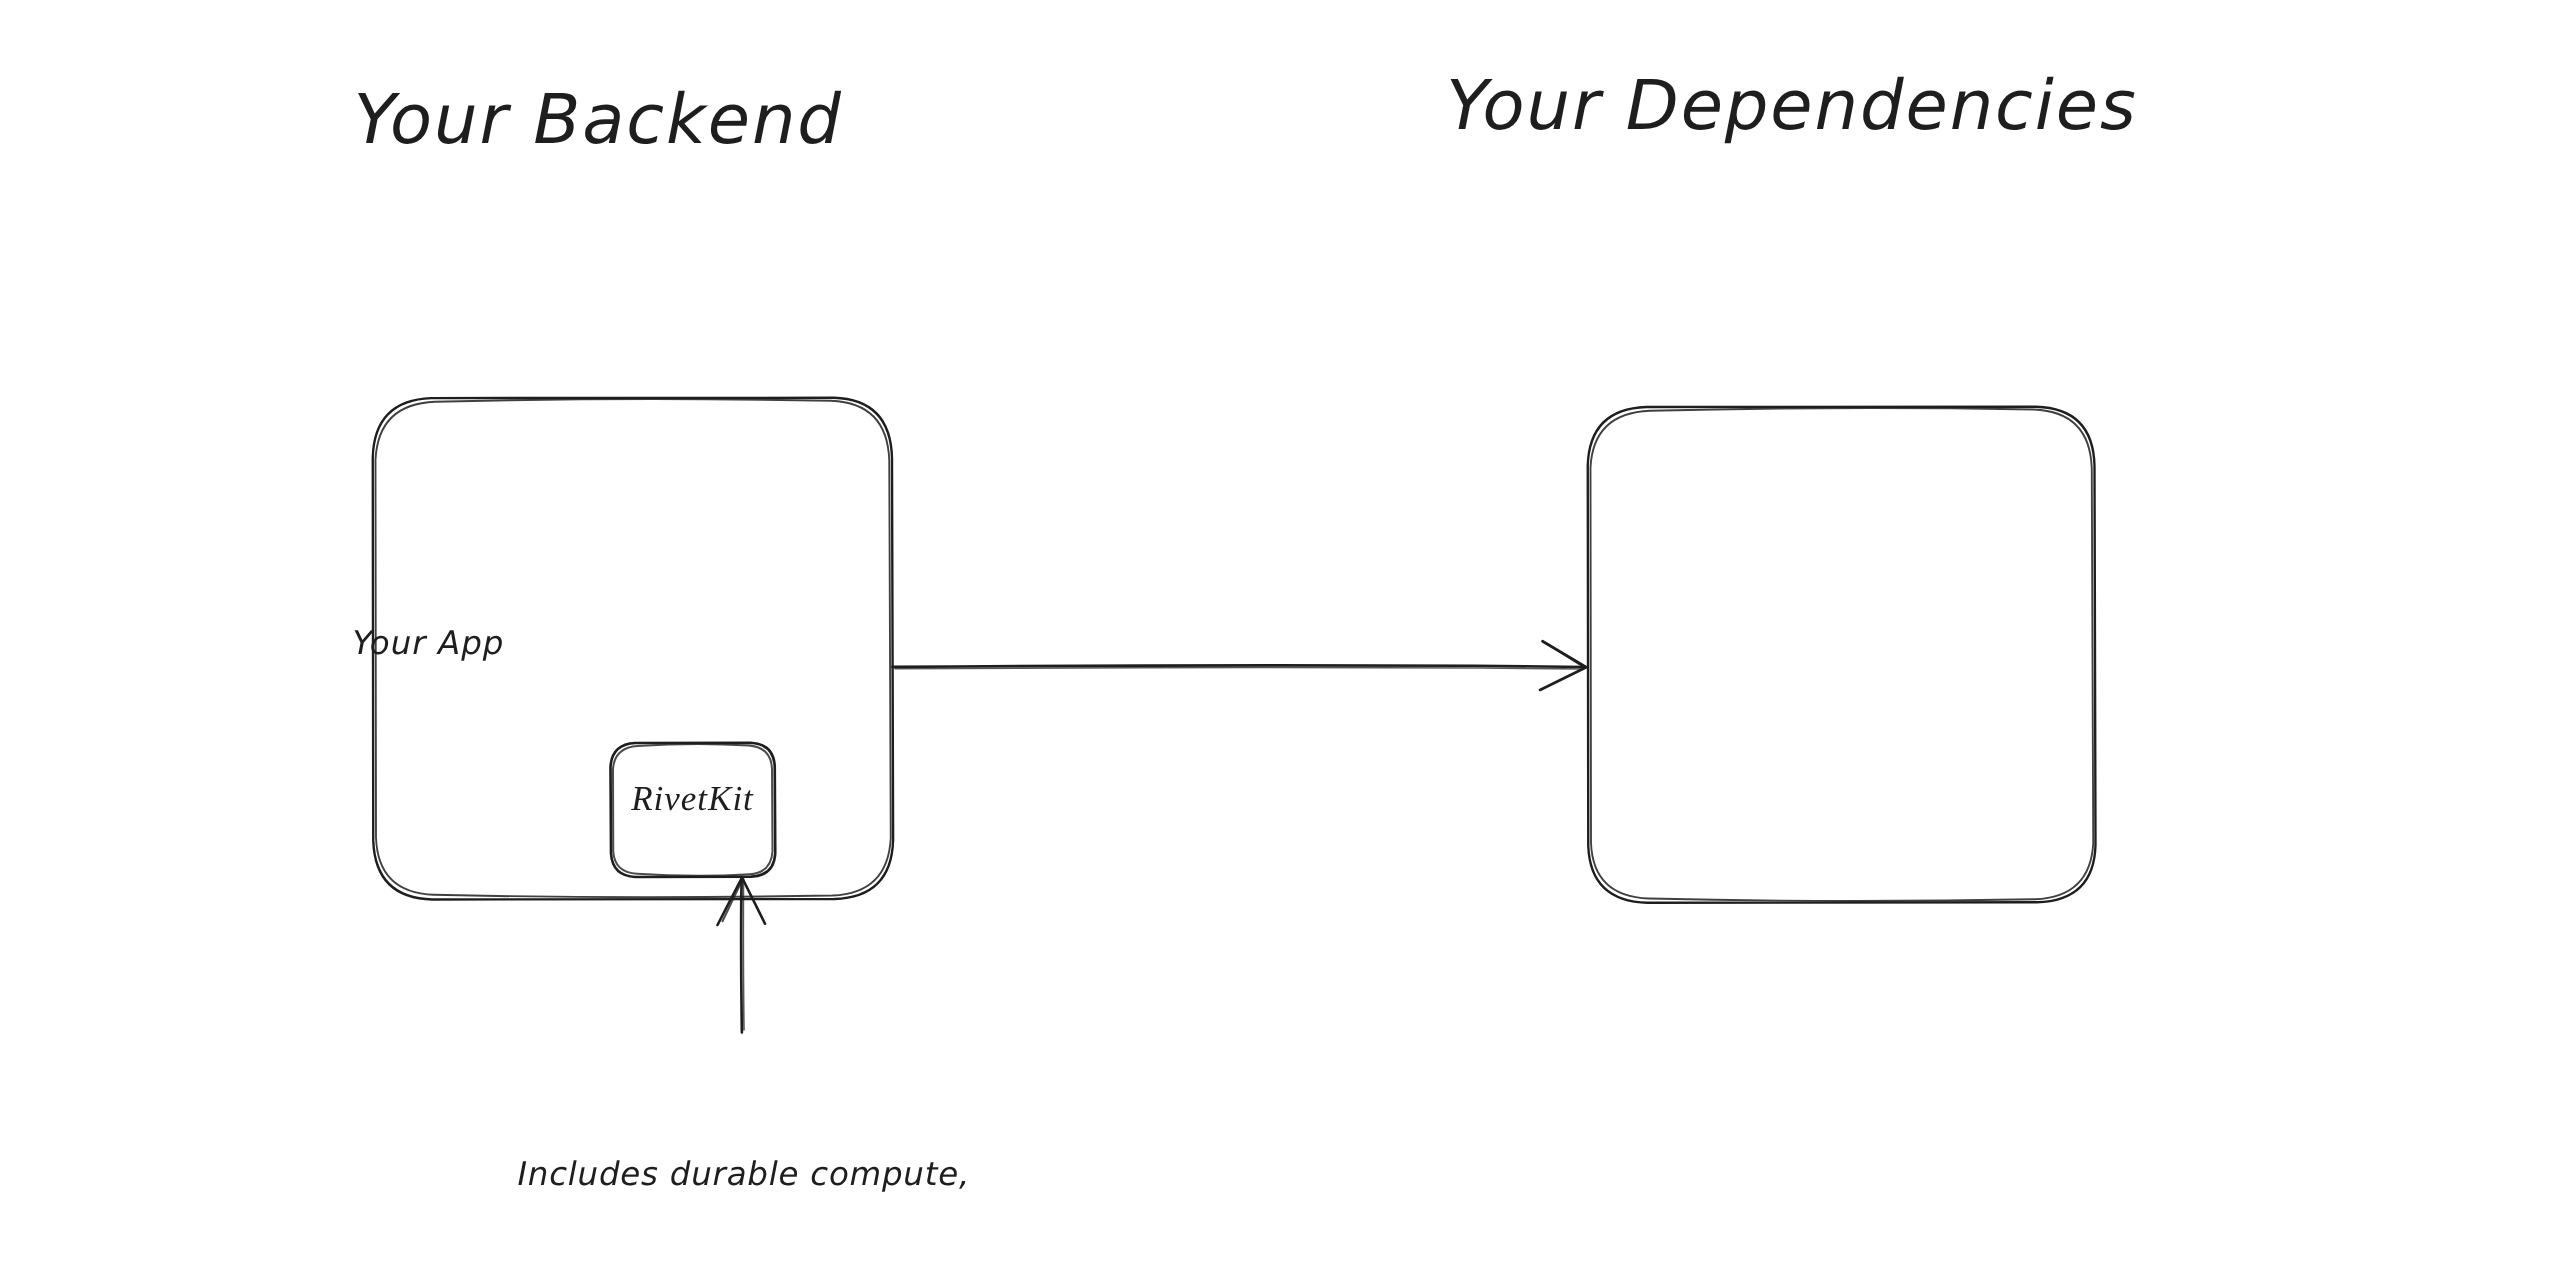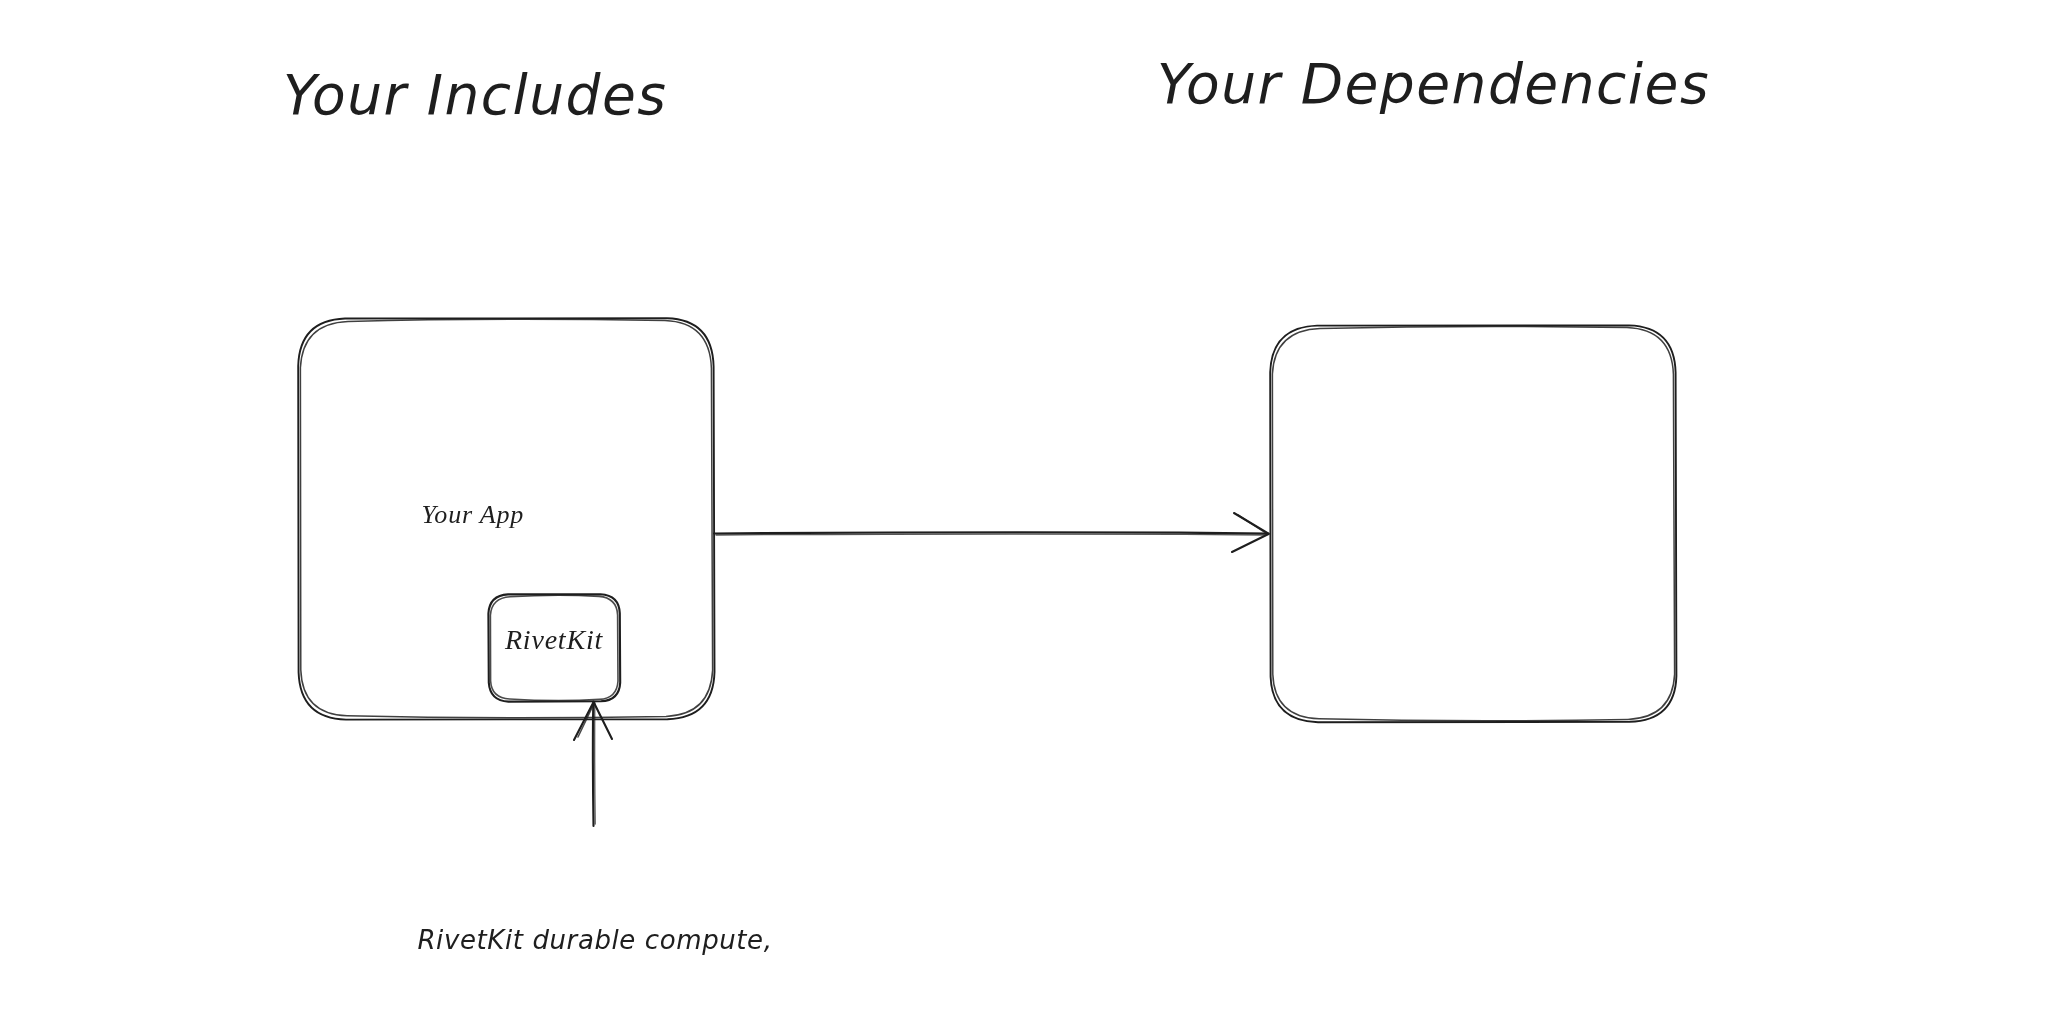--- a/index.html
+++ b/index.html
@@ -68,21 +68,21 @@
   }
   .caption {
     font-size: 26px;
     font-style: italic;
     line-height: 38px;
     text-align: center;
     letter-spacing: 0.6px;
   }
   #title-backend { left: 283px; top: 63px; }
   #title-deps    { left: 1157px; top: 52px; }
-  #label-your-app  { left: 304px; top: 500px; width: 220px; text-align: right; font-family: Liberation Serif, serif; }
+  #label-your-app  { left: 282px; top: 500px; width: 220px; text-align: left; }
   #label-rivetkit  { left: 488px; top: 624px; width: 132px; text-align: center; }
   #label-database  { left: 1315px; top: 500px; width: 290px; text-align: center; }
   #caption-note    { left: 400px; top: 845px; width: 390px; }
 </style>
 </head>
 <body>
 
 <div id="canvas-root">
 
   <svg class="diagram-layer" viewBox="0 0 2048 1024">
@@ -127,28 +127,28 @@
 
     <g>
       <path class="arrow-stroke" d="M593.5,826 Q592.6,770 593,720 Q593.2,708 593.4,701.5"></path>
       <path class="arrow-stroke" style="stroke-width:1.3;opacity:0.75" d="M595.2,824 Q594.4,768 594.8,702.6"></path>
       <path class="arrow-stroke" d="M574,740 L593.6,702 L612,739"></path>
       <path class="arrow-stroke" style="stroke-width:1.6;opacity:0.8" d="M578,737 L593.8,704"></path>
     </g>
 
   </svg>
 
-  <div class="txt group-title" id="title-backend">Your Includes</div>
+  <div class="txt group-title" id="title-backend">Your Backend</div>
 
   <div class="txt group-title" id="title-deps">Your Dependencies</div>
 
   <div class="txt node-label" id="label-your-app">Your App</div>
 
   <div class="txt node-label-inner" id="label-rivetkit">RivetKit</div>
 
 
   <div class="txt caption" id="caption-note">
-    <div>RivetKit durable compute,</div>
+    <div>Includes durable compute,</div>
     
     
   </div>
 
 </div>
 
 </body></html>

